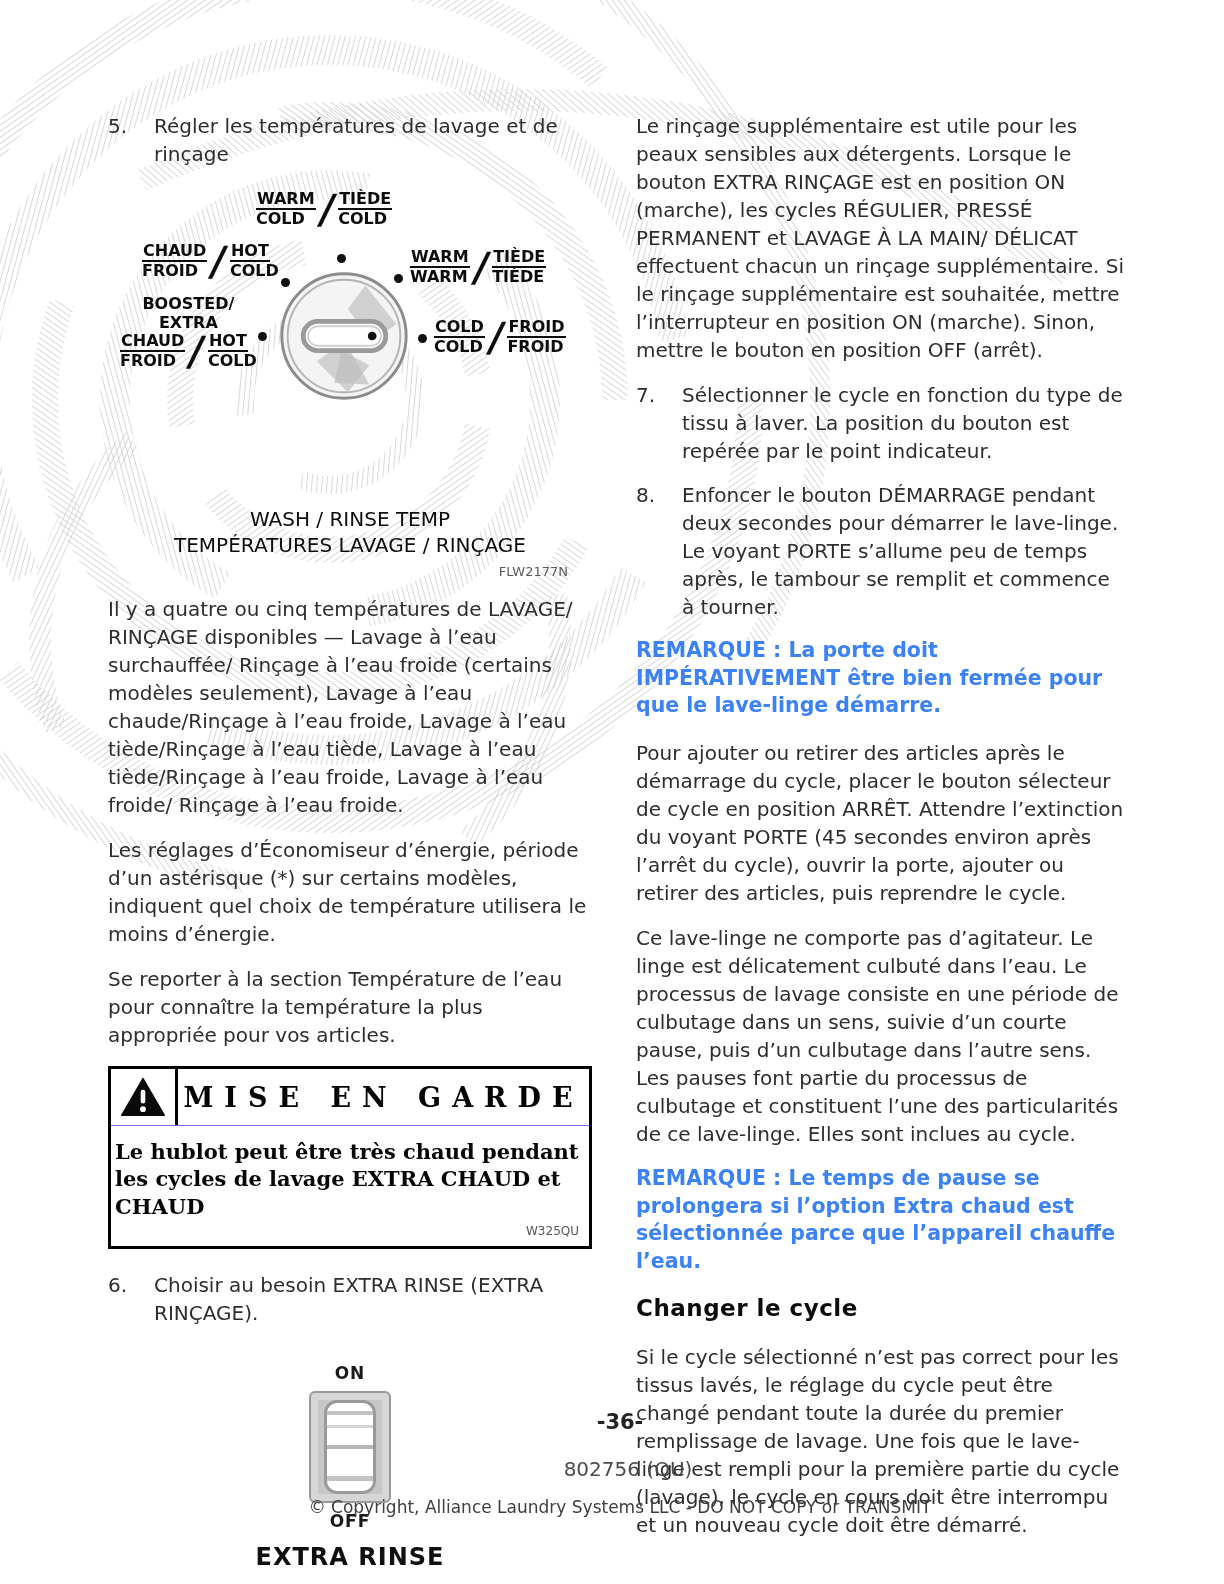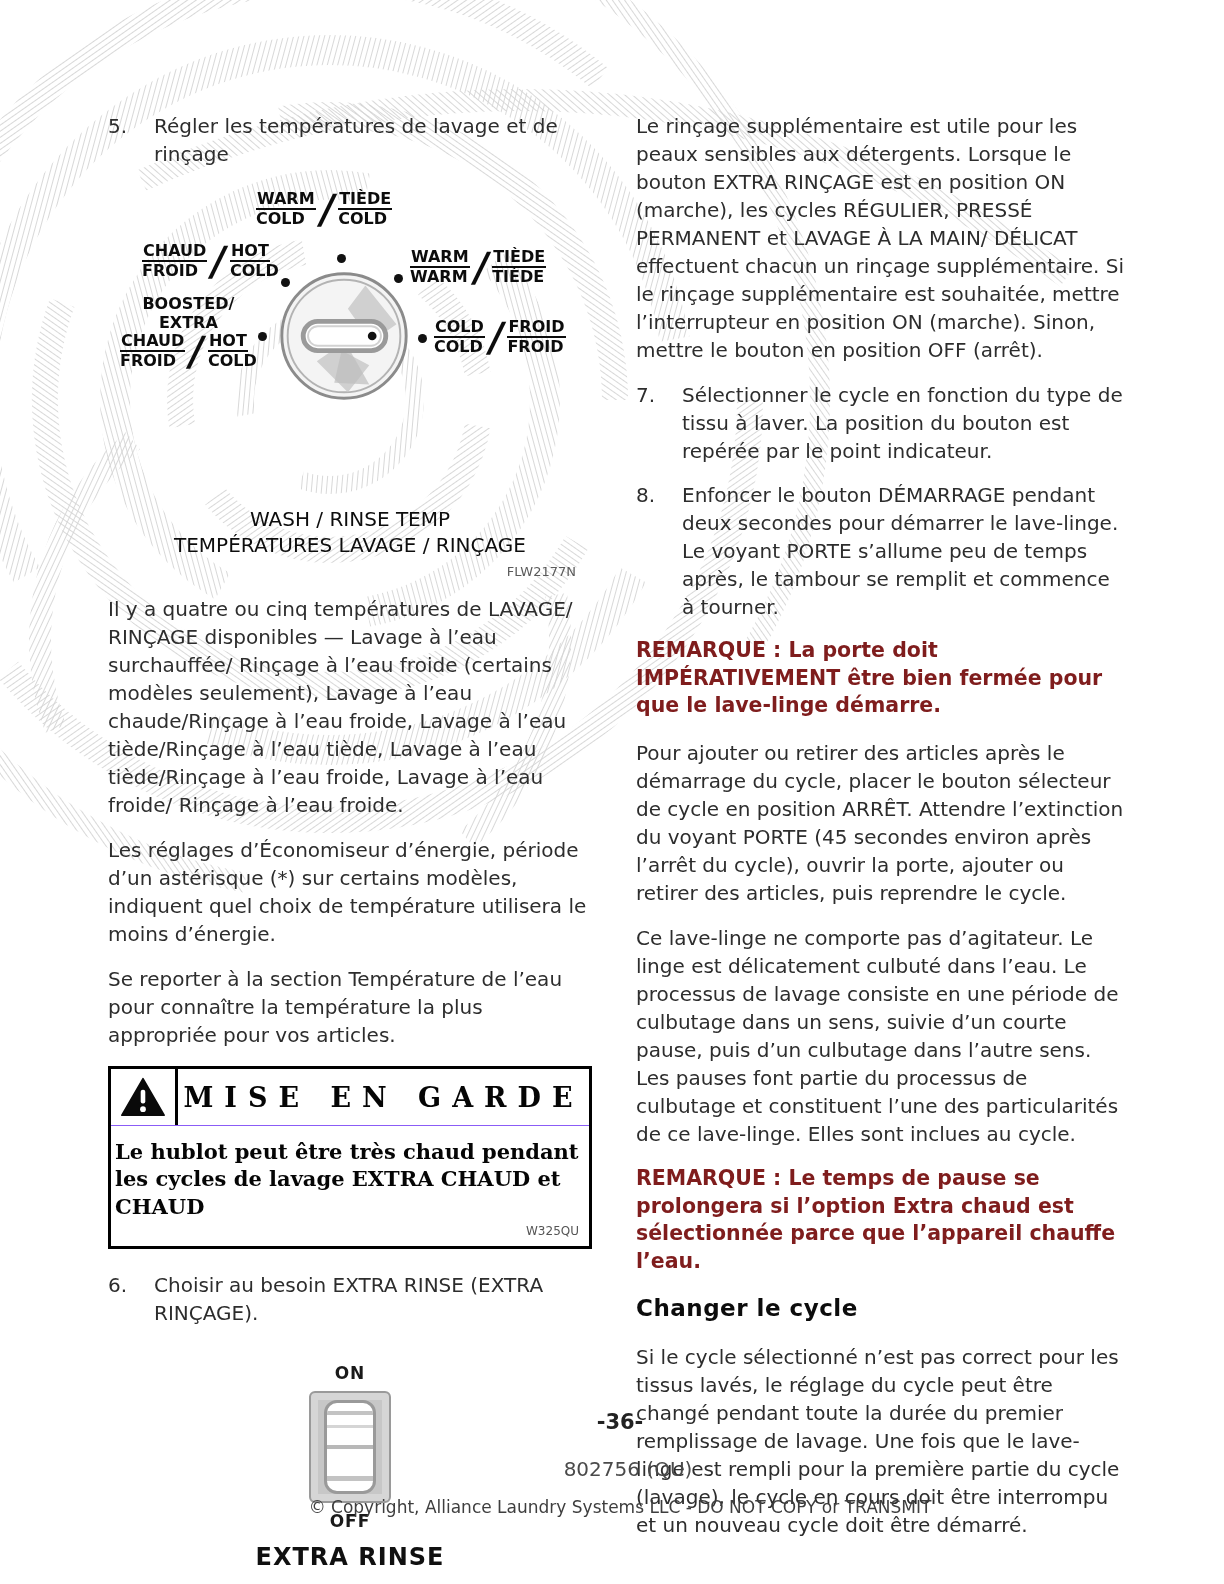--- a/index.html
+++ b/index.html
@@ -32,21 +32,21 @@
   .pos-lr{left:326px;top:128px;}
   .ddot{position:absolute;width:9px;height:9px;border-radius:50%;background:#111;}
   .dot-top{left:229px;top:64px;}
   .dot-ul{left:173px;top:88px;}
   .dot-ur{left:286px;top:84px;}
   .dot-l{left:150px;top:142px;}
   .dot-r{left:310px;top:144px;}
   .dial-svg{position:absolute;left:168px;top:78px;}
 
   .fig-caption{text-align:center;font-weight:normal;font-size:20px;line-height:1.3;color:#0d0d0d;}
-  .fig-code{text-align:right;font-size:13px;color:#5a5a5a;margin:6px 16px 16px 0;}
+  .fig-code{text-align:right;font-size:13px;color:#5a5a5a;margin:6px 24px 16px 0;}
 
   
   .warn{border:3px solid #000;margin:4px 0 22px;background:#fff;position:relative;}
   .warn-head{display:flex;align-items:stretch;border-bottom:1px solid #8b5cf6;height:56px;}
   .warn-icon-cell{flex:0 0 64px;display:flex;align-items:center;justify-content:center;border-right:3px solid #000;}
   .warn-title{flex:1;display:flex;align-items:center;justify-content:center;
               font-family:"DejaVu Serif",serif;font-weight:bold;font-size:27px;letter-spacing:11px;color:#050505;}
   .warn-body{font-family:"DejaVu Serif",serif;font-weight:bold;font-size:21px;line-height:1.3;
              padding:12px 4px 0;color:#050505;}
   .warn-code{text-align:right;font-size:12px;color:#555;padding:4px 10px 8px;}
@@ -61,21 +61,21 @@
                 position:relative;overflow:hidden;}
   .rocker-inner .stripe{position:absolute;left:0;right:0;background:#c3c3c3;}
   .stripe.s1{top:8px;height:4px;}
   .stripe.s2{top:22px;height:3px;background:#d5d5d5;}
   .stripe.s3{top:42px;height:4px;background:#b8b8b8;}
   .stripe.s4{bottom:10px;height:5px;}
   .sw-cap1{margin-top:12px;font-weight:bold;font-size:24px;letter-spacing:1px;color:#101010;}
   .sw-cap2{margin-top:9px;font-weight:bold;font-size:24px;letter-spacing:1px;color:#101010;}
 
   
-  .note{font-weight:bold;font-size:20.5px;line-height:1.35;margin:2px 0 19px;color:#7f1d1d;}
+  .note{font-weight:bold;font-size:20.5px;line-height:1.35;margin:2px 0 19px;color:#3b82f6;}
   .heading2{font-weight:bold;font-size:23px;margin:8px 0 22px;color:#0c0c0c;letter-spacing:.5px;}
 
   
   .footer{position:absolute;left:16px;right:0;top:1410px;text-align:center;}
   .f-page{font-weight:bold;font-size:21px;color:#222;}
   .f-part{font-size:20px;color:#4a4a4a;margin-top:23px;padding-left:16px;}
   .f-copy{font-size:17px;color:#3e3e3e;margin-top:16px;}
 </style>
 </head>
 <body>

